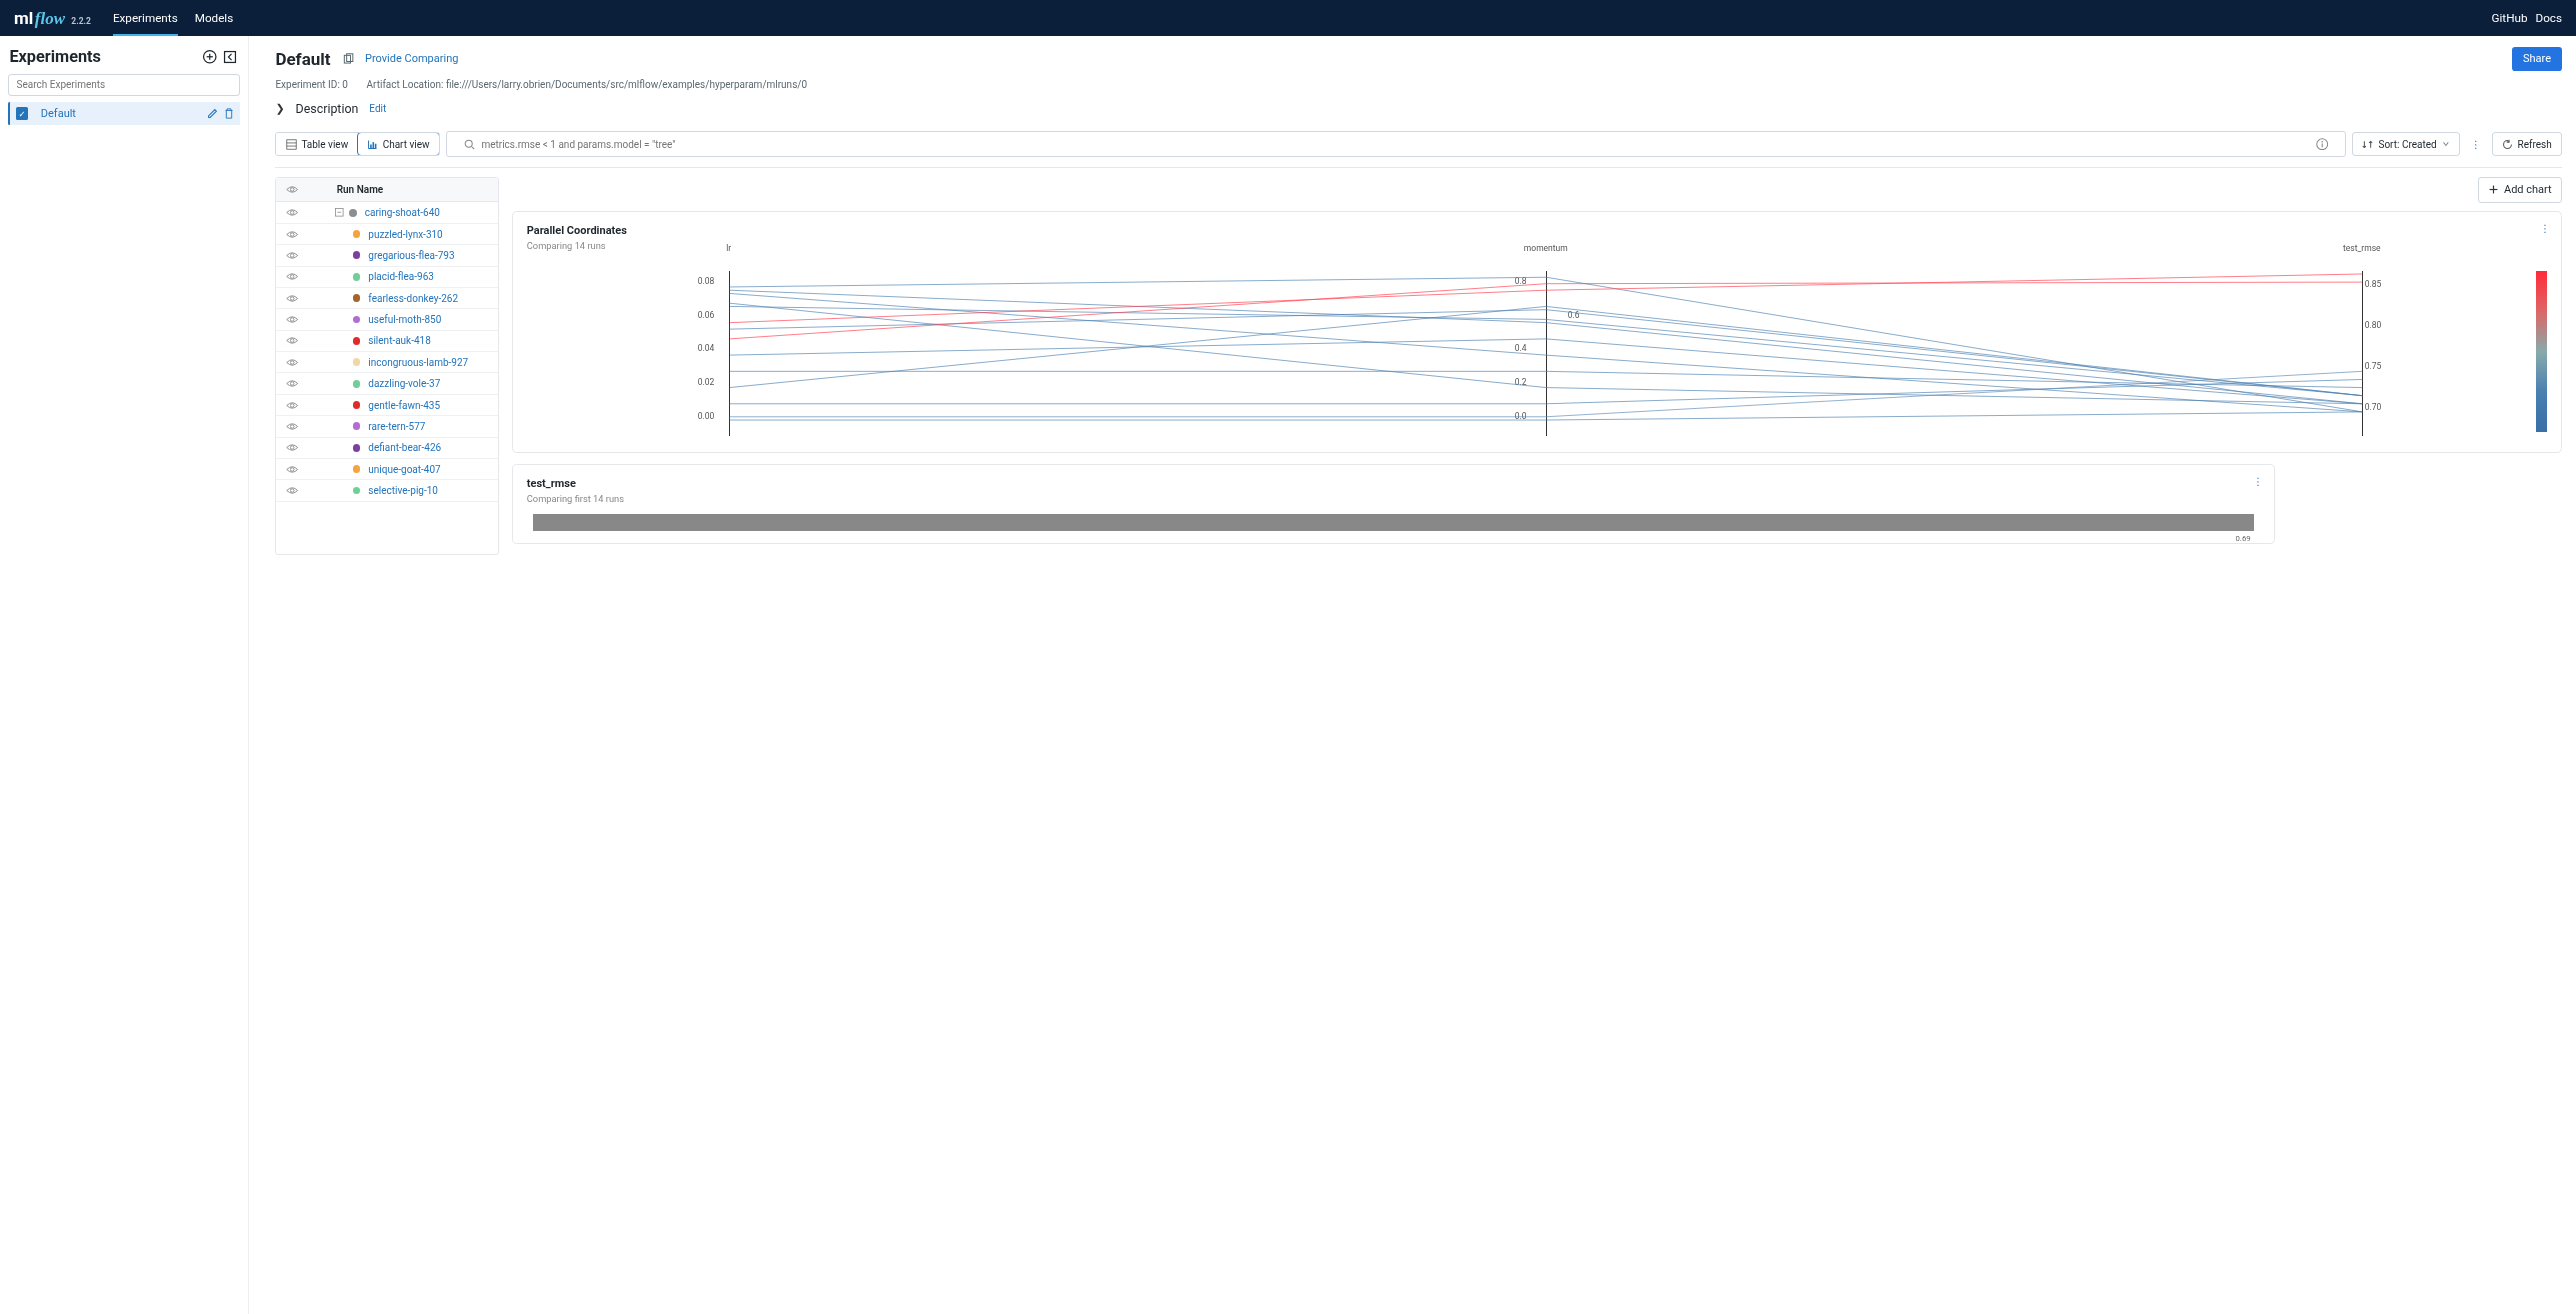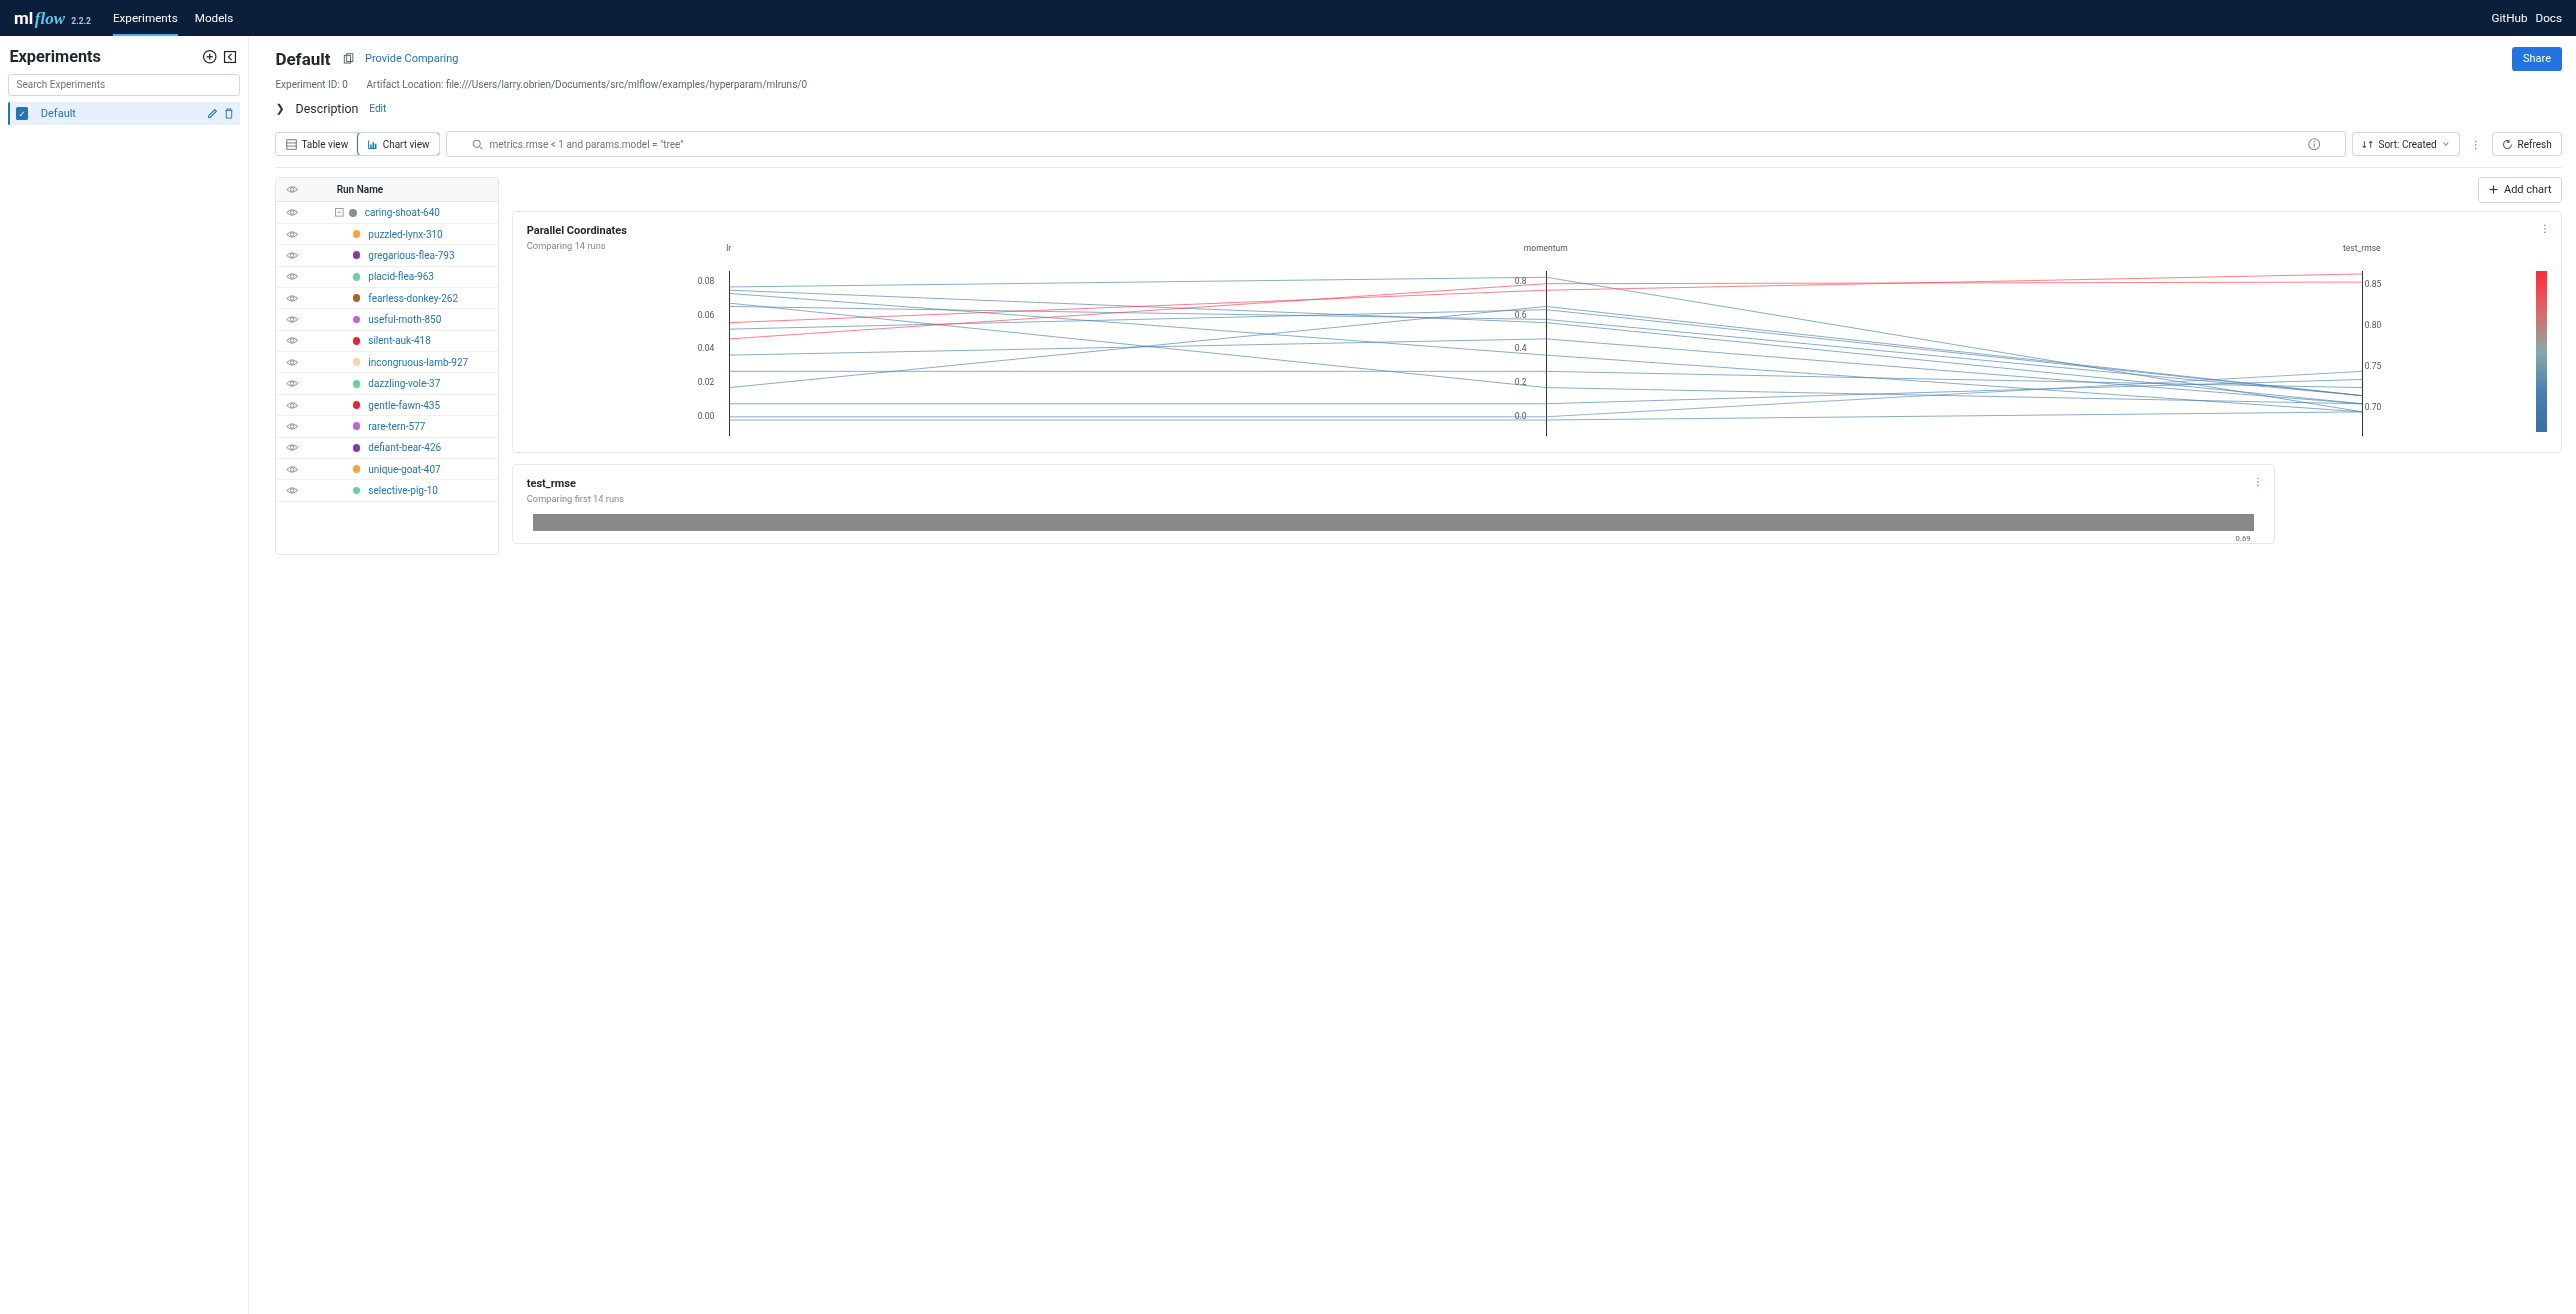--- a/index.html
+++ b/index.html
@@ -34,21 +34,21 @@
 .share-btn{margin-left:auto;background:#2374e1;color:#fff;border:none;padding:5.4px 11px;border-radius:3.1px;font-size:11px;cursor:pointer}
 .meta-row{display:flex;gap:18.6px;color:#5a6872;font-size:10px;margin-bottom:11px}
 .desc-row{display:flex;align-items:center;gap:11px;margin-bottom:15.5px}
 .chev{font-size:11px;color:#333;cursor:pointer}
 .desc-label{font-size:12.4px}
 .desc-edit{color:#2374bb;font-size:10px;cursor:pointer}
 .toolbar{display:flex;align-items:center;gap:6.2px;margin-bottom:6.2px;padding-bottom:9.3px;border-bottom:0.8px solid #e5e7eb}
 .view-toggle{display:flex;border:0.8px solid #d0d7de;border-radius:3.1px;overflow:hidden}
 .view-btn{padding:5.4px 9.3px;display:flex;align-items:center;gap:4.7px;cursor:pointer;font-size:10px;background:#fff}
 .view-btn.active{border:1.6px solid #2374bb;border-radius:4px;margin:-0.8px}
-.search-runs{flex:1;display:flex;align-items:center;border:0.8px solid #d0d7de;border-radius:3.1px;padding:0 25px;height:26.4px;gap:6.2px}
+.search-runs{flex:1;display:flex;align-items:center;border:0.8px solid #d0d7de;border-radius:3.1px;padding:0 17px;height:26.4px;gap:6.2px}
 .search-runs input{border:none;outline:none;flex:1;font-size:10px}
 .info-ic{color:#888;cursor:pointer}
 .sort-btn{border:0.8px solid #d0d7de;border-radius:3.1px;padding:5.4px 9.3px;display:flex;align-items:center;gap:5px;cursor:pointer;font-size:10px;background:#fff}
 .kebab{color:#2374bb;cursor:pointer;padding:4.7px}
 .refresh-btn{border:0.8px solid #d0d7de;border-radius:3.1px;padding:5.4px 9.3px;display:flex;align-items:center;gap:4.7px;cursor:pointer;font-size:10px;background:#fff}
 .filters{display:flex;gap:6.2px;margin-bottom:0}
 .filter-pill{border:0.8px solid #d0d7de;border-radius:3.1px;padding:5.4px 9.3px;display:flex;align-items:center;gap:7.8px;cursor:pointer;font-size:10px;background:#fff}
 .runs-area{display:flex;gap:12.4px;margin-top:9.3px}
 .runs-list{width:224px;border:0.8px solid #e5e7eb;border-radius:3.1px}
 .runs-header{display:flex;align-items:center;padding:6.2px 9.3px;background:#f6f8fa;border-bottom:0.8px solid #e5e7eb;font-weight:600;font-size:10px}
@@ -435,21 +435,21 @@
               <div class="axis" style="left: 972px; top: 11px; bottom: 3.1px;"></div>
               <div class="axis-label" style="left: 972px;">momentum</div>
               <div class="axis" style="left: 1788px; top: 11px; bottom: 3.1px;"></div>
               <div class="axis-label" style="left: 1788px;">test_rmse</div>
               <div class="tick" style="left: 124px; width: 28px; top: 21px;">0.08</div>
               <div class="tick" style="left: 124px; width: 28px; top: 55px;">0.06</div>
               <div class="tick" style="left: 124px; width: 28px; top: 88px;">0.04</div>
               <div class="tick" style="left: 124px; width: 28px; top: 122px;">0.02</div>
               <div class="tick" style="left: 124px; width: 28px; top: 156px;">0.00</div>
               <div class="tick" style="left: 941px; width: 28px; top: 21px;">0.8</div>
-              <div class="tick" style="left: 941px; width: 28px; top: 55px;">0.6</div>
+              <div class="tick" style="left: 994px; width: 28px; top: 55px;">0.6</div>
               <div class="tick" style="left: 941px; width: 28px; top: 88px;">0.4</div>
               <div class="tick" style="left: 941px; width: 28px; top: 122px;">0.2</div>
               <div class="tick" style="left: 941px; width: 28px; top: 156px;">0.0</div>
               <div class="tick tick-r" style="left: 1791px; width: 28px; top: 24px;">0.85</div>
               <div class="tick tick-r" style="left: 1791px; width: 28px; top: 65px;">0.80</div>
               <div class="tick tick-r" style="left: 1791px; width: 28px; top: 106px;">0.75</div>
               <div class="tick tick-r" style="left: 1791px; width: 28px; top: 147px;">0.70</div>
               <svg class="lines-svg" width="1944" height="174" viewBox="0 0 2502 224">
                 <line x1="200.16" y1="34.711111111111094" x2="1251" y2="22.177777777777784" stroke="#4a7fb0" stroke-opacity="0.85"></line>
                 <line x1="1251" y1="22.177777777777784" x2="2301.84" y2="195.55555555555554" stroke="#4a7fb0" stroke-opacity="0.85"></line>

